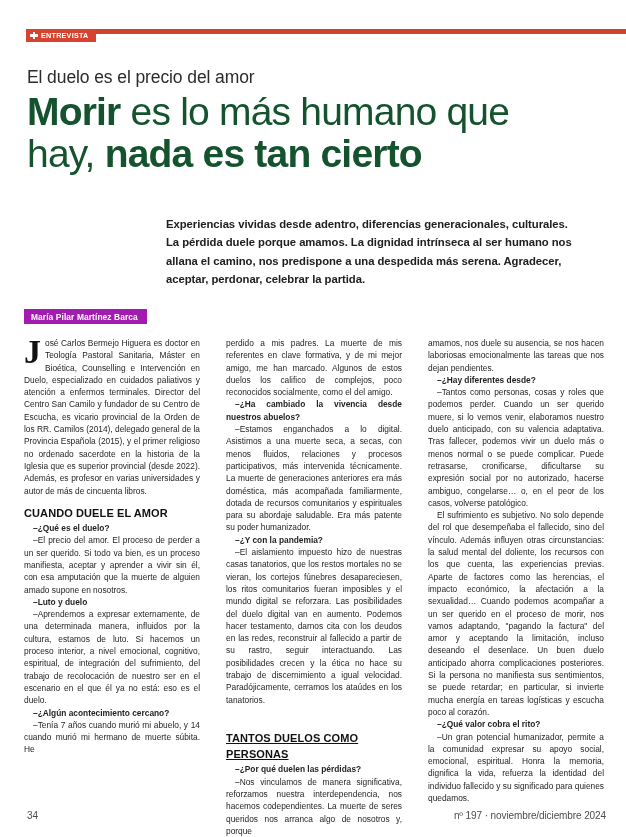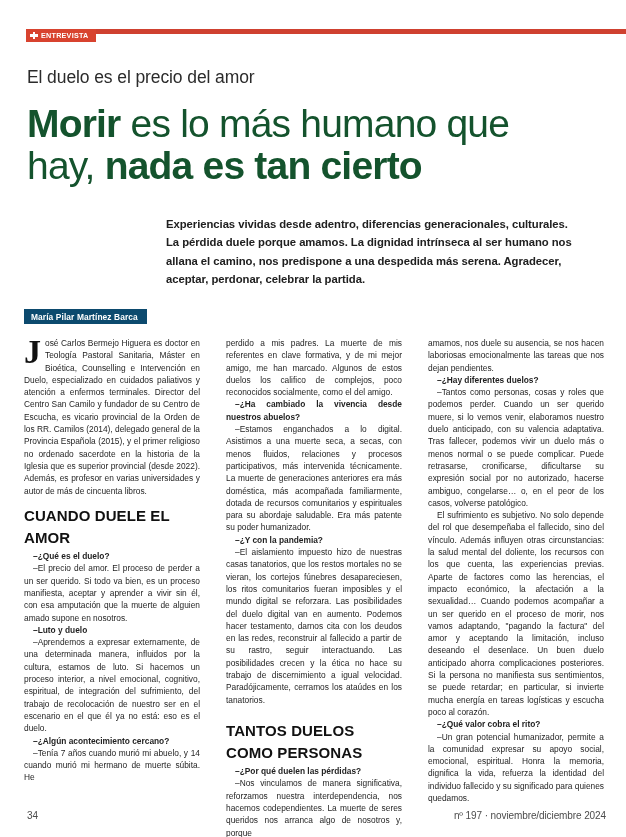--- a/index.html
+++ b/index.html
@@ -79,21 +79,21 @@
     left: 27px;
     top: 68px;
     right: 14px;
   }
   .overline {
     font-size: 17.5px;
     font-weight: 400;
     color: #2b2b2b;
     letter-spacing: -0.1px;
     line-height: 1.1;
-    margin: 0 0 16px 0;
+    margin: 0 0 4px 0;
   }
   .headline {
     font-size: 39px;
     line-height: 1.08;
     color: #14532d;
     font-weight: 400;
     letter-spacing: -0.8px;
     margin: 0;
   }
   .headline .b { font-weight: bold; }
@@ -110,21 +110,21 @@
     color: #202020;
     letter-spacing: -0.05px;
   }
 
   
   .byline {
     position: absolute;
     left: 24px;
     top: 309px;
     height: 15px;
-    background: #0c4a6e;
+    background: #a21caf;
     color: #ffffff;
     font-size: 8.4px;
     font-weight: bold;
     display: flex;
     align-items: center;
     padding: 0 9px 0 7px;
     letter-spacing: 0.1px;
   }
 
   
@@ -149,28 +149,28 @@
     margin: 0;
     text-align: justify;
     hyphens: auto;
   }
   .col p.indent { text-indent: 9px; }
   .col p.qline {
     font-weight: bold;
     text-indent: 9px;
   }
   .col h3.section {
-    font-size: 15px;
+    font-size: 11px;
     font-weight: bold;
     margin: 8px 0 1px 0;
     letter-spacing: 0.1px;
     text-align: left;
     color: #111;
   }
-  .col h3.section.tight { margin-top: 14px; }
+  .col h3.section.tight { margin-top: 24px; text-decoration: underline; }
 
   .dropcap-para::first-letter {
     float: left;
     font-family: "Liberation Serif", serif;
     font-size: 34px;
     line-height: 0.82;
     font-weight: bold;
     padding: 1px 4px 0 0;
     color: #111111;
   }
@@ -238,21 +238,21 @@
       <p class="indent">–Estamos enganchados a lo digital. Asistimos a una muerte seca, a secas, con menos fluidos, relaciones y procesos participativos, más intervenida técnicamente. La muerte de generaciones anteriores era más doméstica, más acompañada familiarmente, dotada de recursos comunitarios y espirituales para su abordaje saludable. Era más patente su poder humanizador.</p>
       <p class="qline">–¿Y con la pandemia?</p>
       <p class="indent">–El aislamiento impuesto hizo de nuestras casas tanatorios, que los restos mortales no se vieran, los cortejos fúnebres desapareciesen, los ritos comunitarios fueran imposibles y el mundo digital se reforzara. Las posibilidades del duelo digital van en aumento. Podemos hacer testamento, darnos cita con los deudos en las redes, reconstruir al fallecido a partir de su rastro, seguir interactuando. Las posibilidades crecen y la ética no hace su trabajo de discernimiento a igual velocidad. Paradójicamente, cerramos los ataúdes en los tanatorios.</p>
       <h3 class="section tight">TANTOS DUELOS COMO PERSONAS</h3>
       <p class="qline">–¿Por qué duelen las pérdidas?</p>
       <p class="indent">–Nos vinculamos de manera significativa, reforzamos nuestra interdependencia, nos hacemos codependientes. La muerte de seres queridos nos arranca algo de nosotros y, porque</p>
     </div>
 
     <div class="col">
       <p>amamos, nos duele su ausencia, se nos hacen laboriosas emocionalmente las tareas que nos dejan pendientes.</p>
-      <p class="qline">–¿Hay diferentes duelos?</p>
+      <p class="qline">–¿Hay diferentes desde?</p>
       <p class="indent">–Tantos como personas, cosas y roles que podemos perder. Cuando un ser querido muere, si lo vemos venir, elaboramos nuestro duelo anticipado, con su valencia adaptativa. Tras fallecer, podemos vivir un duelo más o menos normal o se puede complicar. Puede retrasarse, cronificarse, dificultarse su expresión social por no autorizado, hacerse ambiguo, congelarse… o, en el peor de los casos, volverse patológico.</p>
       <p class="indent">El sufrimiento es subjetivo. No solo depende del rol que desempeñaba el fallecido, sino del vínculo. Además influyen otras circunstancias: la salud mental del doliente, los recursos con los que cuenta, las experiencias previas. Aparte de factores como las herencias, el impacto económico, la afectación a la sexualidad… Cuando podemos acompañar a un ser querido en el proceso de morir, nos vamos adaptando, "pagando la factura" del amor y aceptando la limitación, incluso deseando el desenlace. Un buen duelo anticipado ahorra complicaciones posteriores. Si la persona no manifiesta sus sentimientos, se puede retardar; en particular, si invierte mucha energía en tareas logísticas y escucha poco al corazón.</p>
       <p class="qline">–¿Qué valor cobra el rito?</p>
       <p class="indent">–Un gran potencial humanizador, permite a la comunidad expresar su apoyo social, emocional, espiritual. Honra la memoria, dignifica la vida, refuerza la identidad del individuo fallecido y su significado para quienes quedamos.</p>
     </div>
 
   </div>
 
   <div class="footer">
     <span class="folio">34</span>

